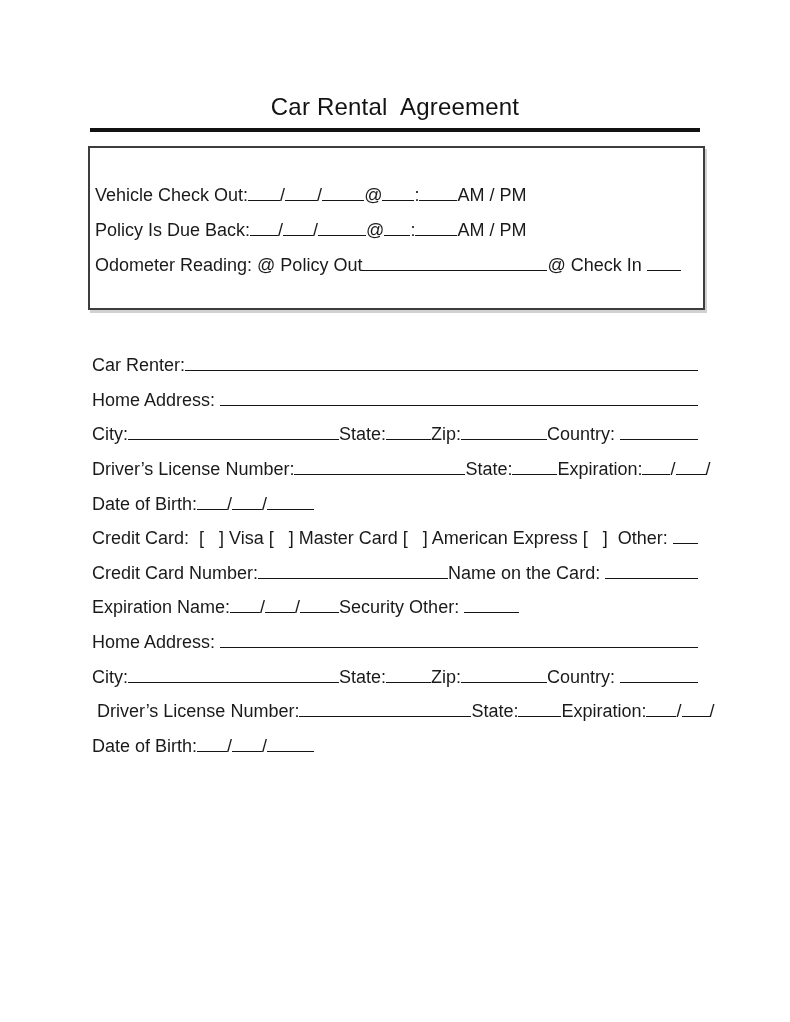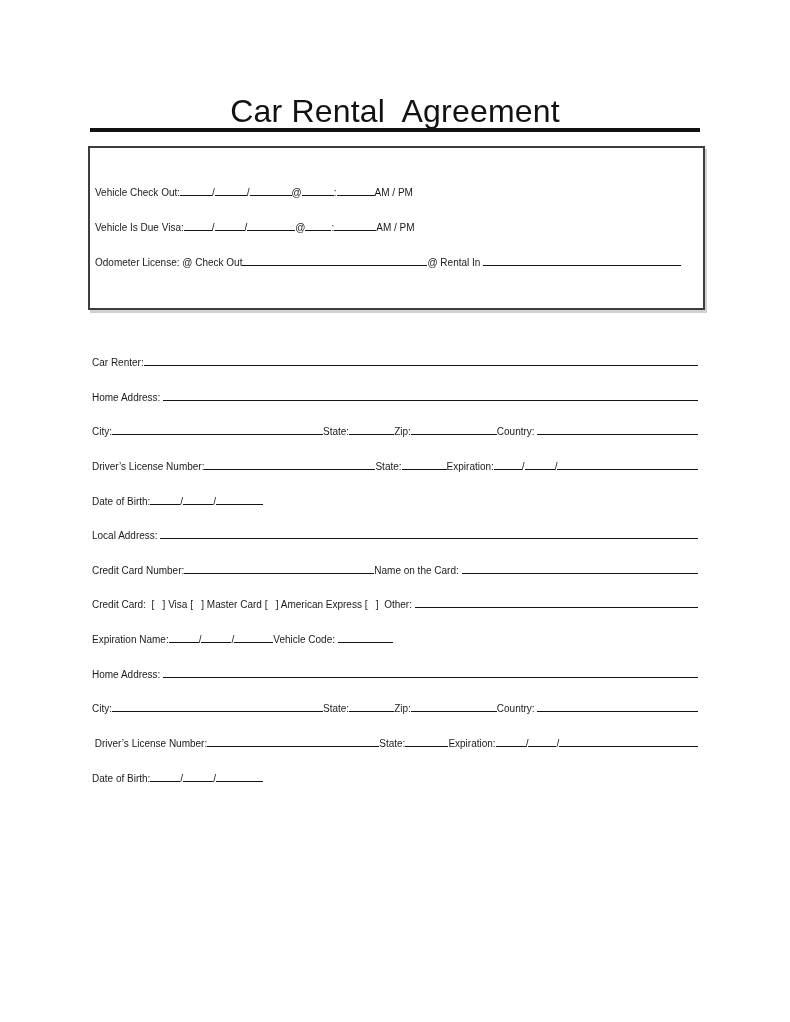--- a/index.html
+++ b/index.html
@@ -11,21 +11,21 @@
     font-family: "Liberation Sans", sans-serif;
     color: #1a1a1a;
     overflow: hidden;
   }
   .doc-title {
     position: absolute;
     top: 93px;
     left: 0;
     width: 100%;
     text-align: center;
-    font-size: 32px;
+    font-size: 24px;
     font-weight: 500;
     letter-spacing: 0.2px;
     color: #121212;
     white-space: pre;
   }
   .title-rule {
     position: absolute;
     top: 128px;
     left: 90px;
     width: 610px;
@@ -46,21 +46,21 @@
   }
   .form {
     position: absolute;
     left: 92px;
     top: 355px;
     width: 606px;
   }
   .line {
     display: flex;
     align-items: baseline;
-    font-size: 10px;
+    font-size: 18px;
   }
   .box .line { height: 35px; }
   .form .line { height: 34.65px; }
   .t { white-space: pre; flex: 0 0 auto; }
   .u {
     flex: 0 0 auto;
     height: 10px;
     border-bottom: 1.6px solid #151515;
     margin-bottom: -2px;
   }
@@ -81,36 +81,36 @@
         <span class="u" style="width: 32px;"></span>
         <span class="t">/</span>
         <span class="u" style="width: 42px;"></span>
         <span class="t">@</span>
         <span class="u" style="width: 32px;"></span>
         <span class="t">:</span>
         <span class="u" style="width: 38px;"></span>
         <span class="t">AM / PM</span>
       </div>
       <div class="line">
-        <span class="t">Vehicle Is Due Visa:</span>
+        <span class="t">Policy Is Due Back:</span>
         <span class="u" style="width: 28px;"></span>
         <span class="t">/</span>
         <span class="u" style="width: 30px;"></span>
         <span class="t">/</span>
         <span class="u" style="width: 48px;"></span>
         <span class="t">@</span>
         <span class="u" style="width: 26px;"></span>
         <span class="t">:</span>
         <span class="u" style="width: 42px;"></span>
         <span class="t">AM / PM</span>
       </div>
       <div class="line">
-        <span class="t">Odometer License: @ Check Out</span>
+        <span class="t">Odometer Reading: @ Policy Out</span>
         <span class="u" style="width: 185px;"></span>
-        <span class="t">@ Rental In </span>
+        <span class="t">@ Check In </span>
         <span class="u fill"></span>
       </div>
     </div>
   <div class="form">
       <div class="line">
         <span class="t">Car Renter:</span>
         <span class="u fill"></span>
       </div>
       <div class="line">
         <span class="t">Home Address: </span>
@@ -140,41 +140,37 @@
       </div>
       <div class="line">
         <span class="t">Date of Birth:</span>
         <span class="u" style="width: 30px;"></span>
         <span class="t">/</span>
         <span class="u" style="width: 30px;"></span>
         <span class="t">/</span>
         <span class="u" style="width: 47px;"></span>
       </div>
       <div class="line">
-        <span class="t">Local Address: </span>
+        <span class="t">Credit Card:  [   ] Visa [   ] Master Card [   ] American Express [   ]  Other: </span>
         <span class="u fill"></span>
       </div>
       <div class="line">
         <span class="t">Credit Card Number:</span>
         <span class="u" style="width: 190px;"></span>
         <span class="t">Name on the Card: </span>
         <span class="u fill"></span>
       </div>
       <div class="line">
-        <span class="t">Credit Card:  [   ] Visa [   ] Master Card [   ] American Express [   ]  Other: </span>
-        <span class="u fill"></span>
-      </div>
-      <div class="line">
         <span class="t">Expiration Name:</span>
         <span class="u" style="width: 30px;"></span>
         <span class="t">/</span>
         <span class="u" style="width: 30px;"></span>
         <span class="t">/</span>
         <span class="u" style="width: 39px;"></span>
-        <span class="t">Vehicle Code: </span>
+        <span class="t">Security Other: </span>
         <span class="u" style="width: 55px;"></span>
       </div>
       <div class="line">
         <span class="t">Home Address: </span>
         <span class="u fill"></span>
       </div>
       <div class="line">
         <span class="t">City:</span>
         <span class="u" style="width: 211px;"></span>
         <span class="t">State:</span>

